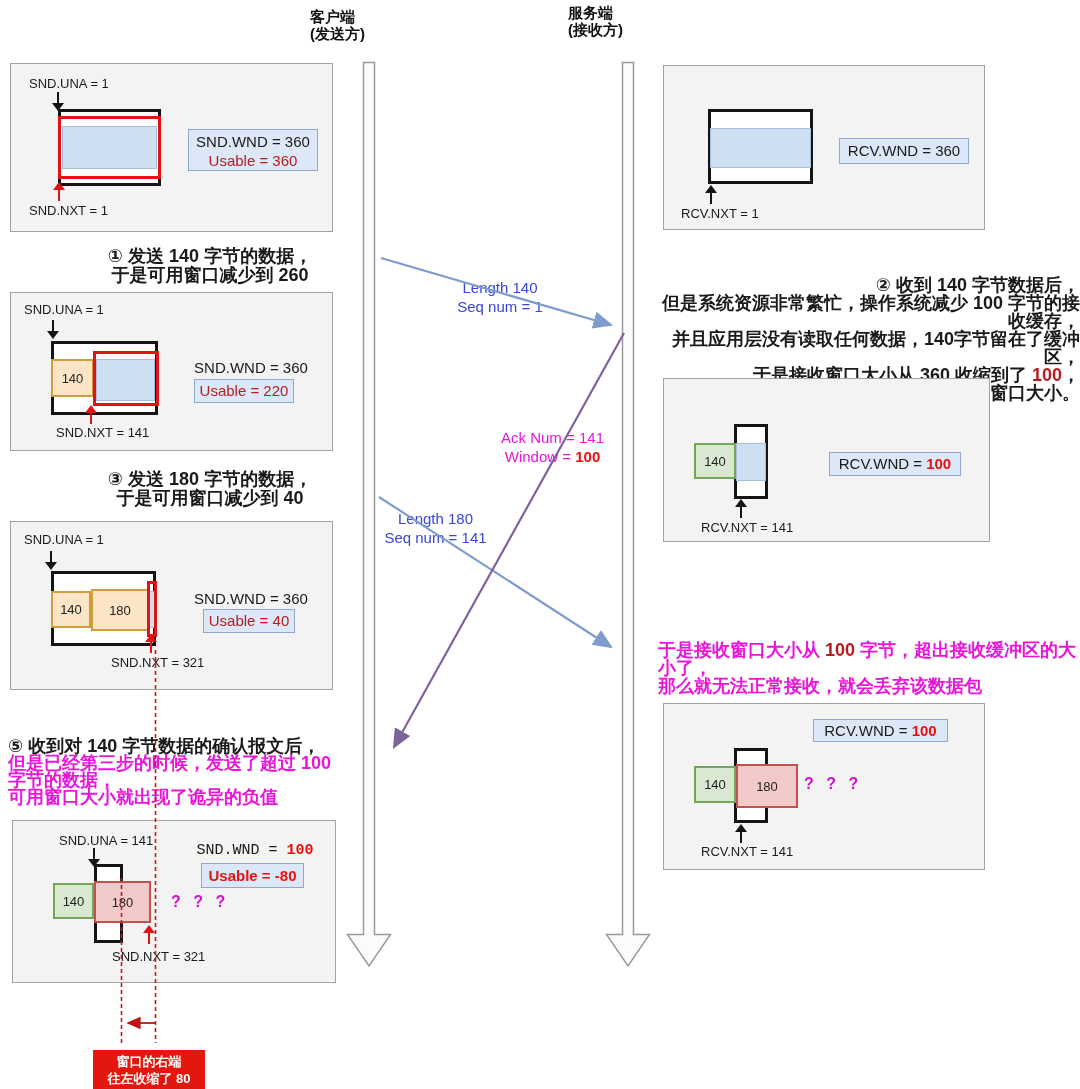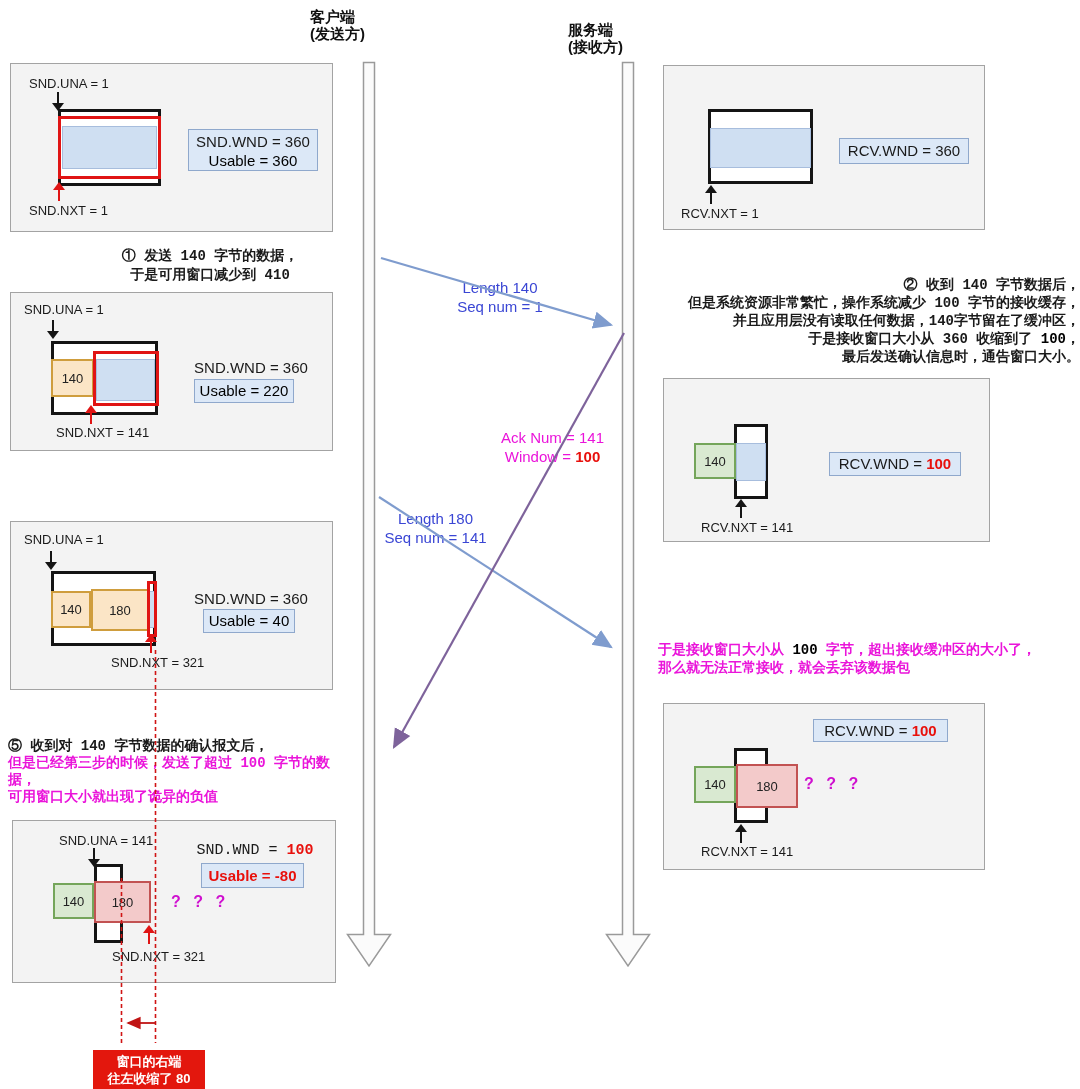--- a/index.html
+++ b/index.html
@@ -13,25 +13,25 @@
   .redwin { position:absolute; border:3px solid #e01414; box-sizing:border-box; background:transparent; }
   .bluefill { position:absolute; background:#cfdff2; border:1px solid #a7bddd; box-sizing:border-box; }
   .seg { position:absolute; display:flex; align-items:center; justify-content:center;
          font-size:13px; color:#222; box-sizing:border-box; }
   .seg.orange { background:#fbe5c6; border:2px solid #cf9d3d; }
   .seg.green  { background:#d9e9d1; border:2px solid #74a55a; }
   .seg.pink   { background:#f3caca; border:2px solid #c25252; }
   .bluebox { position:absolute; background:#dce8f7; border:1px solid #8fa8cc; text-align:center;
              font-size:15px; color:#1a1a1a; box-sizing:border-box; }
   .wndline { position:absolute; font-size:15px; color:#1a1a1a; text-align:center; white-space:nowrap; }
-  .red { color:#000000; }
+  .red { color:#b91c1c; }
   .boldred { color:#e8100c; font-weight:bold; }
   .magenta { color:#ea14da; }
   .q { position:absolute; color:#cf10cf; font-weight:bold; font-size:16px; letter-spacing:4px; white-space:nowrap; }
-  .ann { position:absolute; font-weight:bold; font-size:14px; line-height:18px; color:#1a1a1a;font-family:Liberation Mono, monospace; }
+  .ann { position:absolute; font-weight:bold; font-size:18px; line-height:18px; color:#1a1a1a; }
   .ann.center { text-align:center; line-height:19px; }
   .msg { position:absolute; font-size:15px; text-align:center; line-height:19px; white-space:nowrap; }
   .msg .blue { color:#3a46d4; }
   .arr { position:absolute; width:14px; }
   .arr .stem { position:absolute; left:6px; width:2px; background:#141414; }
   .arr .head { position:absolute; left:1px; width:0; height:0;
                border-left:6px solid transparent; border-right:6px solid transparent; }
   .arr.down .stem { top:0; height:12px; }
   .arr.down .head { top:11px; border-top:8px solid #141414; }
   .arr.up .stem { bottom:0; height:12px; }
@@ -42,21 +42,21 @@
           line-height:17px; text-align:center; padding-top:3px; box-sizing:border-box; }
   .overlay { position:absolute; left:0; top:0; width:1080px; height:1089px; pointer-events:none; z-index:6; }
 </style>
 </head>
 <body>
 
 <div class="canvas">
 
   <div class="hdr" style="left:310px; top:8px; width:125px;">客户端
 (发送方)</div>
-  <div class="hdr" style="left:568px; top:21px; width:125px;">服务端
+  <div class="hdr" style="left:568px; top:4px; width:125px;">服务端
 (接收方)</div>
 
   <div class="panel" style="left:10px; top:63px; width:323px; height:169px;">
     <div class="lbl" style="left:18px; top:12px;">SND.UNA = 1</div>
     <div class="arr down" style="left:40px; top:28px; height:19px;">
         <div class="stem"></div>
         <div class="head"></div>
       </div>
     <div class="winrect" style="left:47px; top:45px; width:103px; height:77px;"></div>
     <div class="redwin" style="left:47px; top:52px; width:103px; height:63px;"></div>
@@ -67,21 +67,21 @@
       </div>
     <div class="lbl" style="left:18px; top:139px;">SND.NXT = 1</div>
     <div class="bluebox" style="left:177px; top:65px; width:130px; height:42px; line-height:19px; padding-top:2px;">
       <div>SND.WND = 360</div>
       <div class="red">Usable = 360</div>
     </div>
   </div>
 
   <div class="ann center" style="left:85px; top:247px; width:250px;">
     <div>① 发送 140 字节的数据，</div>
-    <div>于是可用窗口减少到 410</div>
+    <div>于是可用窗口减少到 260</div>
   </div>
 
   <div class="panel" style="left:10px; top:292px; width:323px; height:159px;">
     <div class="lbl" style="left:13px; top:9px;">SND.UNA = 1</div>
     <div class="arr down" style="left:35px; top:27px; height:19px;">
         <div class="stem"></div>
         <div class="head"></div>
       </div>
     <div class="winrect" style="left:40px; top:48px; width:107px; height:74px;"></div>
     <div class="bluefill" style="left:85px; top:66px; width:59px; height:42px;"></div>
@@ -91,20 +91,24 @@
         <div class="stem"></div>
         <div class="head"></div>
       </div>
     <div class="lbl" style="left:45px; top:132px;">SND.NXT = 141</div>
     <div class="wndline" style="left:170px; top:66px; width:140px;">SND.WND = 360</div>
     <div class="bluebox" style="left:183px; top:86px; width:100px; height:24px; line-height:22px;">
       <span class="red">Usable = 220</span>
     </div>
   </div>
 
+  <div class="ann center" style="left:85px; top:470px; width:250px;">
+    <div>③ 发送 180 字节的数据，</div>
+    <div>于是可用窗口减少到 40</div>
+  </div>
 
   <div class="panel" style="left:10px; top:521px; width:323px; height:169px;">
     <div class="lbl" style="left:13px; top:10px;">SND.UNA = 1</div>
     <div class="arr down" style="left:33px; top:29px; height:19px;">
         <div class="stem"></div>
         <div class="head"></div>
       </div>
     <div class="winrect" style="left:40px; top:49px; width:105px; height:75px;"></div>
     <div class="bluefill" style="left:137px; top:69px; width:7px; height:37px;"></div>
     <div class="seg orange" style="left:40px; top:69px; width:40px; height:37px;">140</div>

